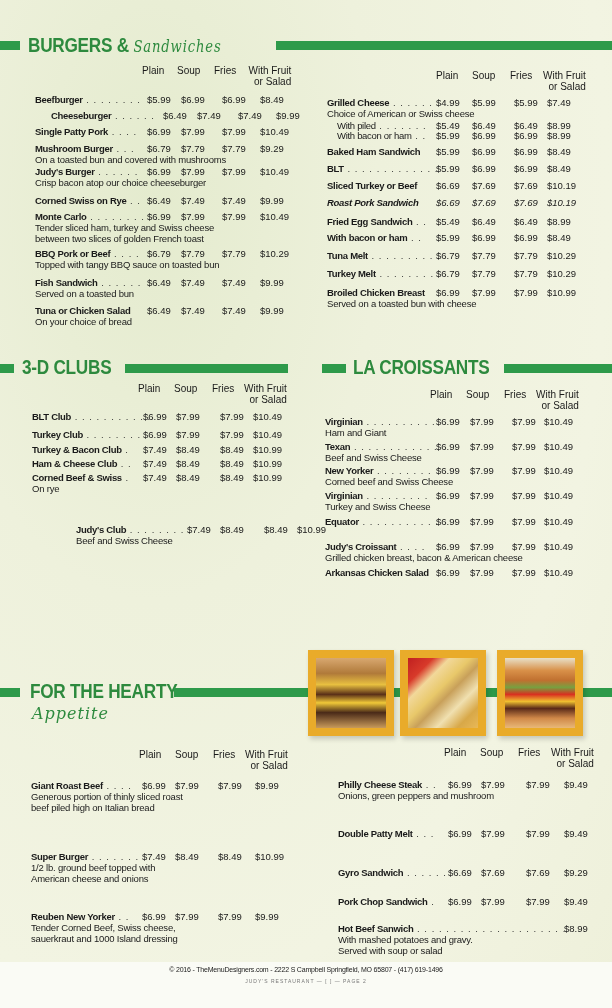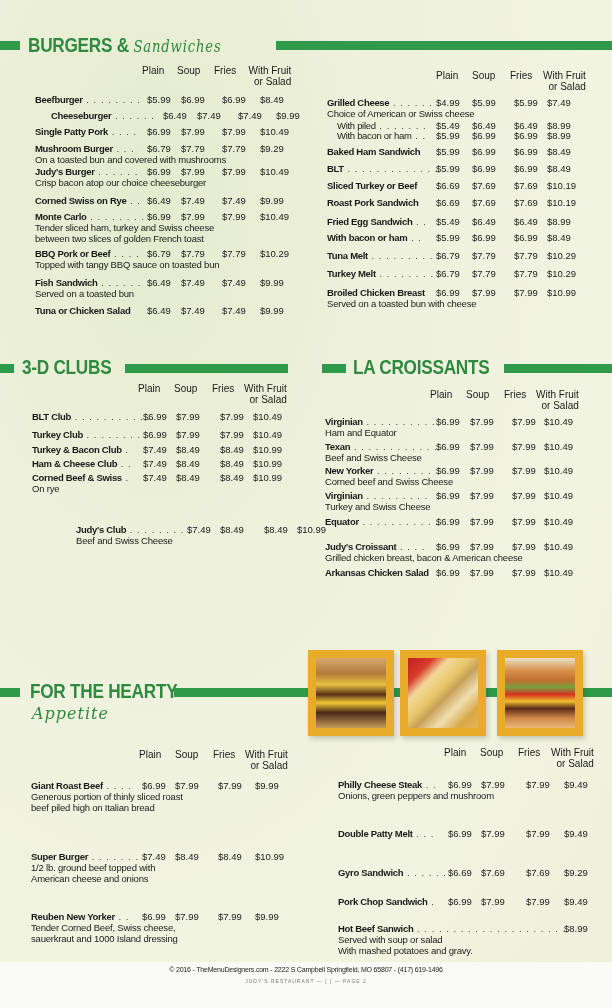--- a/index.html
+++ b/index.html
@@ -85,40 +85,40 @@
 <div id="burgers-list">
     <div class="row" style="left: 35px; top: 94px; width: 265px;"><span class="name">Beefburger</span><span class="dots"> . . . . . . . .</span><span class="p" style="left: 112px;">$5.99</span><span class="p" style="left: 146px;">$6.99</span><span class="p" style="left: 187px;">$6.99</span><span class="p" style="left: 225px;">$8.49</span></div>
     <div class="row" style="left: 51px; top: 110px; width: 265px;"><span class="name">Cheeseburger</span><span class="dots"> . . . . . . </span><span class="p" style="left: 112px;">$6.49</span><span class="p" style="left: 146px;">$7.49</span><span class="p" style="left: 187px;">$7.49</span><span class="p" style="left: 225px;">$9.99</span></div>
     <div class="row" style="left: 35px; top: 126px; width: 265px;"><span class="name">Single Patty Pork</span><span class="dots"> . . . .</span><span class="p" style="left: 112px;">$6.99</span><span class="p" style="left: 146px;">$7.99</span><span class="p" style="left: 187px;">$7.99</span><span class="p" style="left: 225px;">$10.49</span></div>
     <div class="row" style="left: 35px; top: 143px; width: 265px;"><span class="name">Mushroom Burger</span><span class="dots"> . . .</span><span class="p" style="left: 112px;">$6.79</span><span class="p" style="left: 146px;">$7.79</span><span class="p" style="left: 187px;">$7.79</span><span class="p" style="left: 225px;">$9.29</span><span class="desc">On a toasted bun and covered with mushrooms</span></div>
     <div class="row" style="left: 35px; top: 166px; width: 265px;"><span class="name">Judy's Burger</span><span class="dots"> . . . . . .</span><span class="p" style="left: 112px;">$6.99</span><span class="p" style="left: 146px;">$7.99</span><span class="p" style="left: 187px;">$7.99</span><span class="p" style="left: 225px;">$10.49</span><span class="desc">Crisp bacon atop our choice cheeseburger</span></div>
     <div class="row" style="left: 35px; top: 195px; width: 265px;"><span class="name">Corned Swiss on Rye</span><span class="dots"> . .</span><span class="p" style="left: 112px;">$6.49</span><span class="p" style="left: 146px;">$7.49</span><span class="p" style="left: 187px;">$7.49</span><span class="p" style="left: 225px;">$9.99</span></div>
     <div class="row" style="left: 35px; top: 211px; width: 265px;"><span class="name">Monte Carlo</span><span class="dots"> . . . . . . . .</span><span class="p" style="left: 112px;">$6.99</span><span class="p" style="left: 146px;">$7.99</span><span class="p" style="left: 187px;">$7.99</span><span class="p" style="left: 225px;">$10.49</span><span class="desc">Tender sliced ham, turkey and Swiss cheese</span><span class="desc">between two slices of golden French toast</span></div>
     <div class="row" style="left: 35px; top: 248px; width: 265px;"><span class="name">BBQ Pork or Beef</span><span class="dots"> . . . .</span><span class="p" style="left: 112px;">$6.79</span><span class="p" style="left: 146px;">$7.79</span><span class="p" style="left: 187px;">$7.79</span><span class="p" style="left: 225px;">$10.29</span><span class="desc">Topped with tangy BBQ sauce on toasted bun</span></div>
     <div class="row" style="left: 35px; top: 277px; width: 265px;"><span class="name">Fish Sandwich</span><span class="dots"> . . . . . .</span><span class="p" style="left: 112px;">$6.49</span><span class="p" style="left: 146px;">$7.49</span><span class="p" style="left: 187px;">$7.49</span><span class="p" style="left: 225px;">$9.99</span><span class="desc">Served on a toasted bun</span></div>
-    <div class="row" style="left: 35px; top: 305px; width: 265px;"><span class="name">Tuna or Chicken Salad</span><span class="dots"> </span><span class="p" style="left: 112px;">$6.49</span><span class="p" style="left: 146px;">$7.49</span><span class="p" style="left: 187px;">$7.49</span><span class="p" style="left: 225px;">$9.99</span></div>
+    <div class="row" style="left: 35px; top: 305px; width: 265px;"><span class="name">Tuna or Chicken Salad</span><span class="dots"> </span><span class="p" style="left: 112px;">$6.49</span><span class="p" style="left: 146px;">$7.49</span><span class="p" style="left: 187px;">$7.49</span><span class="p" style="left: 225px;">$9.99</span><span class="desc">On your choice of bread</span></div>
   </div>
 
 <div class="hdr" style="left:0;top:70px;width:612px;">
   <span style="left:436px;">Plain</span>
   <span style="left:472px;">Soup</span>
   <span style="left:510px;">Fries</span>
   <span class="wf" style="left:543px;">
     <span style="position:static;display:block;">With Fruit</span>
     <span style="position:static;display:block;padding-left:2px;">or Salad</span>
   </span>
 </div>
 <div id="sandwiches-list">
     <div class="row" style="left: 327px; top: 97px; width: 260px;"><span class="name">Grilled Cheese</span><span class="dots"> . . . . . .</span><span class="p" style="left: 109px;">$4.99</span><span class="p" style="left: 145px;">$5.99</span><span class="p" style="left: 187px;">$5.99</span><span class="p" style="left: 220px;">$7.49</span><span class="desc">Choice of American or Swiss cheese</span></div>
     <div class="row" style="left: 327px; top: 120px; width: 260px;"><span class="name sub">With piled</span><span class="dots"> . . . . . . .</span><span class="p" style="left: 109px;">$5.49</span><span class="p" style="left: 145px;">$6.49</span><span class="p" style="left: 187px;">$6.49</span><span class="p" style="left: 220px;">$8.99</span></div>
     <div class="row" style="left: 327px; top: 130px; width: 260px;"><span class="name sub">With bacon or ham</span><span class="dots"> . .</span><span class="p" style="left: 109px;">$5.99</span><span class="p" style="left: 145px;">$6.99</span><span class="p" style="left: 187px;">$6.99</span><span class="p" style="left: 220px;">$8.99</span></div>
     <div class="row" style="left: 327px; top: 146px; width: 260px;"><span class="name">Baked Ham Sandwich</span><span class="dots"> </span><span class="p" style="left: 109px;">$5.99</span><span class="p" style="left: 145px;">$6.99</span><span class="p" style="left: 187px;">$6.99</span><span class="p" style="left: 220px;">$8.49</span></div>
     <div class="row" style="left: 327px; top: 163px; width: 260px;"><span class="name">BLT</span><span class="dots"> . . . . . . . . . . . . .</span><span class="p" style="left: 109px;">$5.99</span><span class="p" style="left: 145px;">$6.99</span><span class="p" style="left: 187px;">$6.99</span><span class="p" style="left: 220px;">$8.49</span></div>
     <div class="row" style="left: 327px; top: 180px; width: 260px;"><span class="name">Sliced Turkey or Beef</span><span class="dots"> </span><span class="p" style="left: 109px;">$6.69</span><span class="p" style="left: 145px;">$7.69</span><span class="p" style="left: 187px;">$7.69</span><span class="p" style="left: 220px;">$10.19</span></div>
-    <div class="row" style="left: 327px; top: 197px; width: 260px;"><span class="name">Roast Pork Sandwich</span><span class="dots"> </span><span class="p" style="left: 109px;">$6.69</span><span class="p" style="left: 145px;">$7.69</span><span class="p" style="left: 187px;">$7.69</span><span class="p" style="left: 220px;">$10.19</span></div>
+    <div class="row" style="left: 327px; top: 197px; width: 260px; font-style: italic;"><span class="name">Roast Pork Sandwich</span><span class="dots"> </span><span class="p" style="left: 109px;">$6.69</span><span class="p" style="left: 145px;">$7.69</span><span class="p" style="left: 187px;">$7.69</span><span class="p" style="left: 220px;">$10.19</span></div>
     <div class="row" style="left: 327px; top: 216px; width: 260px;"><span class="name">Fried Egg Sandwich</span><span class="dots"> . .</span><span class="p" style="left: 109px;">$5.49</span><span class="p" style="left: 145px;">$6.49</span><span class="p" style="left: 187px;">$6.49</span><span class="p" style="left: 220px;">$8.99</span></div>
     <div class="row" style="left: 327px; top: 232px; width: 260px;"><span class="name">With bacon or ham</span><span class="dots"> . .</span><span class="p" style="left: 109px;">$5.99</span><span class="p" style="left: 145px;">$6.99</span><span class="p" style="left: 187px;">$6.99</span><span class="p" style="left: 220px;">$8.49</span></div>
     <div class="row" style="left: 327px; top: 250px; width: 260px;"><span class="name">Tuna Melt</span><span class="dots"> . . . . . . . . . .</span><span class="p" style="left: 109px;">$6.79</span><span class="p" style="left: 145px;">$7.79</span><span class="p" style="left: 187px;">$7.79</span><span class="p" style="left: 220px;">$10.29</span></div>
     <div class="row" style="left: 327px; top: 268px; width: 260px;"><span class="name">Turkey Melt</span><span class="dots"> . . . . . . . .</span><span class="p" style="left: 109px;">$6.79</span><span class="p" style="left: 145px;">$7.79</span><span class="p" style="left: 187px;">$7.79</span><span class="p" style="left: 220px;">$10.29</span></div>
     <div class="row" style="left: 327px; top: 287px; width: 260px;"><span class="name">Broiled Chicken Breast</span><span class="dots"> </span><span class="p" style="left: 109px;">$6.99</span><span class="p" style="left: 145px;">$7.99</span><span class="p" style="left: 187px;">$7.99</span><span class="p" style="left: 220px;">$10.99</span><span class="desc">Served on a toasted bun with cheese</span></div>
   </div>
 
 <div class="bar" style="left:0;top:364px;width:14px;"></div>
 <div class="title" style="left:22px;top:356px;">3-D CLUBS</div>
 <div class="bar" style="left:125px;top:364px;width:163px;"></div>
@@ -146,21 +146,21 @@
 <div class="hdr" style="left:0;top:389px;width:612px;">
   <span style="left:430px;">Plain</span>
   <span style="left:466px;">Soup</span>
   <span style="left:504px;">Fries</span>
   <span class="wf" style="left:536px;">
     <span style="position:static;display:block;">With Fruit</span>
     <span style="position:static;display:block;padding-left:3px;">or Salad</span>
   </span>
 </div>
 <div id="croissants-list">
-    <div class="row" style="left: 325px; top: 416px; width: 259px;"><span class="name">Virginian</span><span class="dots"> . . . . . . . . . .</span><span class="p" style="left: 111px;">$6.99</span><span class="p" style="left: 145px;">$7.99</span><span class="p" style="left: 187px;">$7.99</span><span class="p" style="left: 219px;">$10.49</span><span class="desc">Ham and Equator</span></div>
+    <div class="row" style="left: 325px; top: 416px; width: 259px;"><span class="name">Virginian</span><span class="dots"> . . . . . . . . . .</span><span class="p" style="left: 111px;">$6.99</span><span class="p" style="left: 145px;">$7.99</span><span class="p" style="left: 187px;">$7.99</span><span class="p" style="left: 219px;">$10.49</span><span class="desc">Ham and Giant</span></div>
     <div class="row" style="left: 325px; top: 441px; width: 259px;"><span class="name">Texan</span><span class="dots"> . . . . . . . . . . . .</span><span class="p" style="left: 111px;">$6.99</span><span class="p" style="left: 145px;">$7.99</span><span class="p" style="left: 187px;">$7.99</span><span class="p" style="left: 219px;">$10.49</span><span class="desc">Beef and Swiss Cheese</span></div>
     <div class="row" style="left: 325px; top: 465px; width: 259px;"><span class="name">New Yorker</span><span class="dots"> . . . . . . . .</span><span class="p" style="left: 111px;">$6.99</span><span class="p" style="left: 145px;">$7.99</span><span class="p" style="left: 187px;">$7.99</span><span class="p" style="left: 219px;">$10.49</span><span class="desc">Corned beef and Swiss Cheese</span></div>
     <div class="row" style="left: 325px; top: 490px; width: 259px;"><span class="name">Virginian</span><span class="dots"> . . . . . . . . .</span><span class="p" style="left: 111px;">$6.99</span><span class="p" style="left: 145px;">$7.99</span><span class="p" style="left: 187px;">$7.99</span><span class="p" style="left: 219px;">$10.49</span><span class="desc">Turkey and Swiss Cheese</span></div>
     <div class="row" style="left: 325px; top: 516px; width: 259px;"><span class="name">Equator</span><span class="dots"> . . . . . . . . . . .</span><span class="p" style="left: 111px;">$6.99</span><span class="p" style="left: 145px;">$7.99</span><span class="p" style="left: 187px;">$7.99</span><span class="p" style="left: 219px;">$10.49</span></div>
     <div class="row" style="left: 325px; top: 541px; width: 259px;"><span class="name">Judy's Croissant</span><span class="dots"> . . . .</span><span class="p" style="left: 111px;">$6.99</span><span class="p" style="left: 145px;">$7.99</span><span class="p" style="left: 187px;">$7.99</span><span class="p" style="left: 219px;">$10.49</span><span class="desc">Grilled chicken breast, bacon &amp; American cheese</span></div>
     <div class="row" style="left: 325px; top: 567px; width: 259px;"><span class="name">Arkansas Chicken Salad</span><span class="dots"> </span><span class="p" style="left: 111px;">$6.99</span><span class="p" style="left: 145px;">$7.99</span><span class="p" style="left: 187px;">$7.99</span><span class="p" style="left: 219px;">$10.49</span></div>
   </div>
 
 <div class="bar" style="left:0;top:688px;width:20px;"></div>
 <div class="title" style="left:30px;top:680px;">FOR THE HEARTY</div>
@@ -198,19 +198,19 @@
 <div id="hearty-left-list">
     <div class="row" style="left: 31px; top: 780px; width: 264px;"><span class="name">Giant Roast Beef</span><span class="dots"> . . . .</span><span class="p" style="left: 111px;">$6.99</span><span class="p" style="left: 144px;">$7.99</span><span class="p" style="left: 187px;">$7.99</span><span class="p" style="left: 224px;">$9.99</span><span class="desc">Generous portion of thinly sliced roast</span><span class="desc">beef piled high on Italian bread</span></div>
     <div class="row" style="left: 31px; top: 851px; width: 264px;"><span class="name">Super Burger</span><span class="dots"> . . . . . . .</span><span class="p" style="left: 111px;">$7.49</span><span class="p" style="left: 144px;">$8.49</span><span class="p" style="left: 187px;">$8.49</span><span class="p" style="left: 224px;">$10.99</span><span class="desc">1/2 lb. ground beef topped with</span><span class="desc">American cheese and onions</span></div>
     <div class="row" style="left: 31px; top: 911px; width: 264px;"><span class="name">Reuben New Yorker</span><span class="dots"> . .</span><span class="p" style="left: 111px;">$6.99</span><span class="p" style="left: 144px;">$7.99</span><span class="p" style="left: 187px;">$7.99</span><span class="p" style="left: 224px;">$9.99</span><span class="desc">Tender Corned Beef, Swiss cheese,</span><span class="desc">sauerkraut and 1000 Island dressing</span></div>
   </div>
 <div id="hearty-right-list">
     <div class="row" style="left: 338px; top: 779px; width: 266px;"><span class="name">Philly Cheese Steak</span><span class="dots"> . .</span><span class="p" style="left: 110px;">$6.99</span><span class="p" style="left: 143px;">$7.99</span><span class="p" style="left: 188px;">$7.99</span><span class="p" style="left: 226px;">$9.49</span><span class="desc">Onions, green peppers and mushroom</span></div>
     <div class="row" style="left: 338px; top: 828px; width: 266px;"><span class="name">Double Patty Melt</span><span class="dots"> . . .</span><span class="p" style="left: 110px;">$6.99</span><span class="p" style="left: 143px;">$7.99</span><span class="p" style="left: 188px;">$7.99</span><span class="p" style="left: 226px;">$9.49</span></div>
     <div class="row" style="left: 338px; top: 867px; width: 266px;"><span class="name">Gyro Sandwich</span><span class="dots"> . . . . . .</span><span class="p" style="left: 110px;">$6.69</span><span class="p" style="left: 143px;">$7.69</span><span class="p" style="left: 188px;">$7.69</span><span class="p" style="left: 226px;">$9.29</span></div>
     <div class="row" style="left: 338px; top: 896px; width: 266px;"><span class="name">Pork Chop Sandwich</span><span class="dots"> .</span><span class="p" style="left: 110px;">$6.99</span><span class="p" style="left: 143px;">$7.99</span><span class="p" style="left: 188px;">$7.99</span><span class="p" style="left: 226px;">$9.49</span></div>
-    <div class="row" style="left: 338px; top: 923px; width: 266px;"><span class="name">Hot Beef Sanwich</span><span class="dots"> . . . . . . . . . . . . . . . . . . . . .</span><span class="p" style="left: 226px;">$8.99</span><span class="desc">Served with soup or salad</span><span class="desc">With mashed potatoes and gravy.</span></div>
+    <div class="row" style="left: 338px; top: 923px; width: 266px;"><span class="name">Hot Beef Sanwich</span><span class="dots"> . . . . . . . . . . . . . . . . . . . . .</span><span class="p" style="left: 226px;">$8.99</span><span class="desc">With mashed potatoes and gravy.</span><span class="desc">Served with soup or salad</span></div>
   </div>
 
 <div class="footer">
   <div class="line1">© 2016 - TheMenuDesigners.com - 2222 S Campbell Springfield, MO 65807 - (417) 619-1496</div>
   <div class="line2">JUDY'S RESTAURANT  —  [ ]  —  PAGE 2</div>
 </div>
 
 </body></html>

